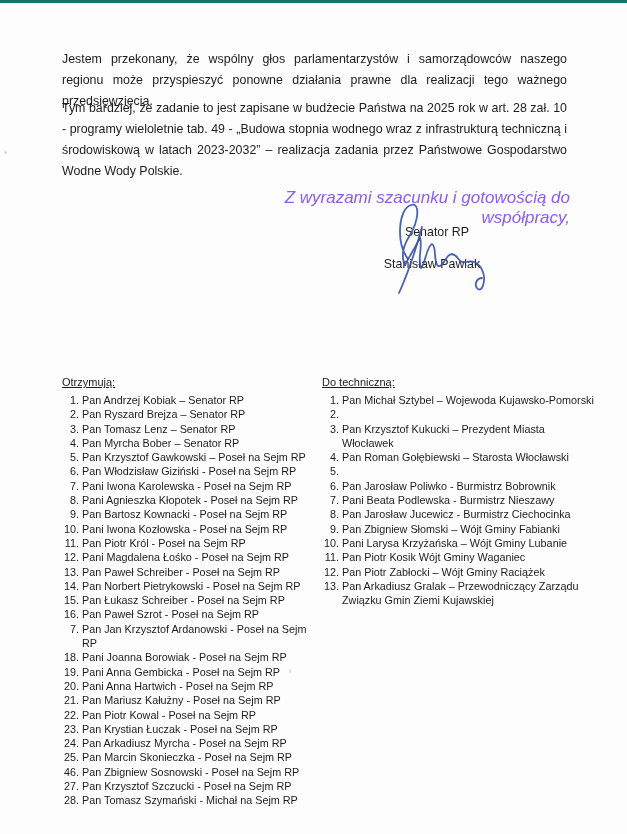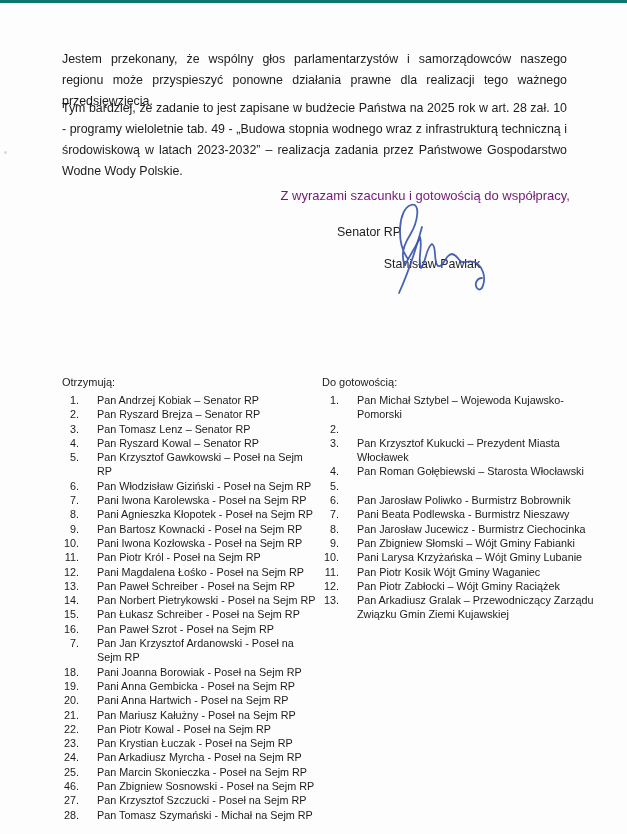--- a/index.html
+++ b/index.html
@@ -16,47 +16,47 @@
   }
   .para {
     position:absolute; left:62px; width:505px; margin:0;
     font-size:12.4px; line-height:21px; text-align:justify;
     color:#1c1c1c;
   }
   .p1 { top:46px; }
   .p2 { top:95px; }
   .closing {
     position:absolute; top:185px; left:200px; width:370px;
-    font-size:13px; text-align:right; color:#701a75;
+    font-size:17px; text-align:right; color:#8b5cf6;font-style:italic;
   }
   .signer-title {
     position:absolute; top:222px; left:337px; width:200px;
-    text-align:left; font-size:12.4px;
+    text-align:center; font-size:12.4px;
   }
   .signer-name {
     position:absolute; top:254px; left:332px; width:200px;
     text-align:center; font-size:12.4px;
   }
   .signature {
     position:absolute; top:192px; left:365px; width:135px; height:115px;
     pointer-events:none;
   }
   .col { position:absolute; top:372px; }
   .col-left  { left:62px;  width:258px; }
   .col-right { left:322px; width:276px; }
   .list-heading {
-    font-size:11px; line-height:14px; 
+    font-size:11px; line-height:14px; text-decoration:underline;
     margin-bottom:4px; color:#1c1c1c;
   }
   .row {
     display:flex; align-items:flex-start;
     font-size:10.8px; line-height:14.3px; color:#1c1c1c;
   }
   .num { flex:0 0 17px; width:17px; text-align:right; }
-  .txt { margin-left:18px; white-space:pre-line; }
+  .txt { margin-left:3px; white-space:pre-line; }
   .speck { position:absolute; background:#d9d9d9; border-radius:50%; }
   .speck-a { left:4px;  top:148px; width:3px; height:3px; }
   .speck-b { left:289px; top:666px; width:2px; height:4px; }
 </style>
 </head>
 <body>
 
 <div class="page">
 
   <p class="para p1">Jestem przekonany, że wspólny głos parlamentarzystów i samorządowców naszego regionu może przyspieszyć ponowne działania prawne dla realizacji tego ważnego przedsięwzięcia.</p>
@@ -86,21 +86,21 @@
           <span class="txt">Pan Ryszard Brejza – Senator RP</span>
         </div>
 
         <div class="row">
           <span class="num">3.</span>
           <span class="txt">Pan Tomasz Lenz – Senator RP</span>
         </div>
 
         <div class="row">
           <span class="num">4.</span>
-          <span class="txt">Pan Ryszard Kowal – Senator RP</span>
+          <span class="txt">Pan Myrcha Bober – Senator RP</span>
         </div>
 
         <div class="row">
           <span class="num">5.</span>
           <span class="txt">Pan Krzysztof Gawkowski – Poseł na Sejm RP</span>
         </div>
 
         <div class="row">
           <span class="num">6.</span>
           <span class="txt">Pan Włodzisław Giziński - Poseł na Sejm RP</span>
@@ -213,21 +213,21 @@
 
         <div class="row">
           <span class="num">28.</span>
           <span class="txt">Pan Tomasz Szymański - Michał na Sejm RP</span>
         </div>
 
       </div>
   </div>
 
   <div class="col col-right">
-    <div class="list-heading">Do gotowością:</div>
+    <div class="list-heading">Do techniczną:</div>
     <div class="list">
 
         <div class="row">
           <span class="num">1.</span>
           <span class="txt">Pan Michał Sztybel – Wojewoda Kujawsko-Pomorski</span>
         </div>
 
         <div class="row">
           <span class="num">2.</span>
         </div>

